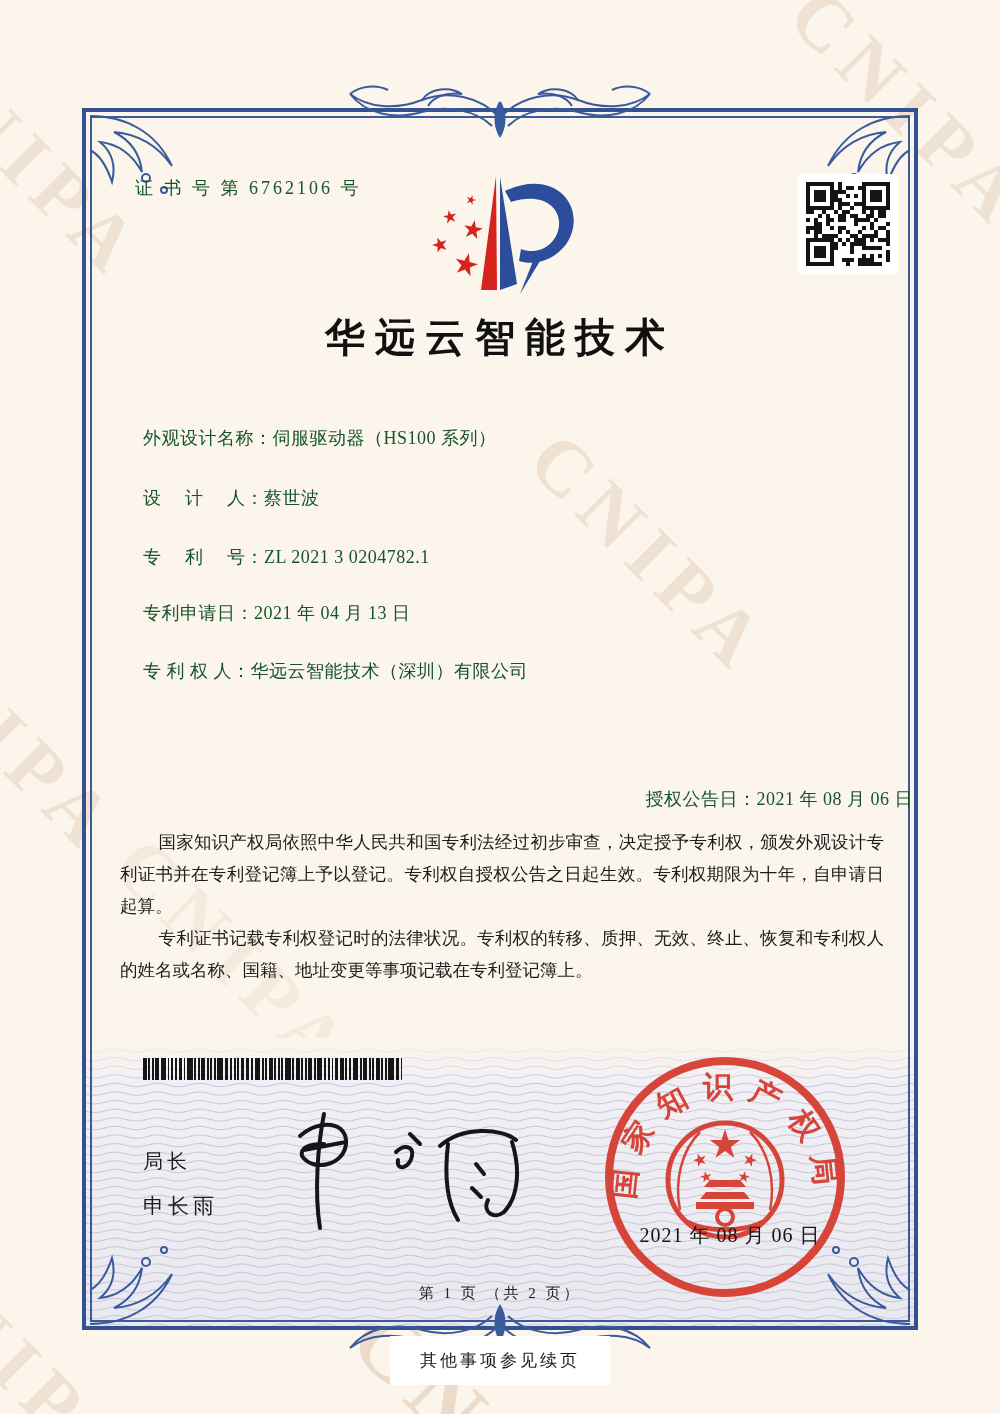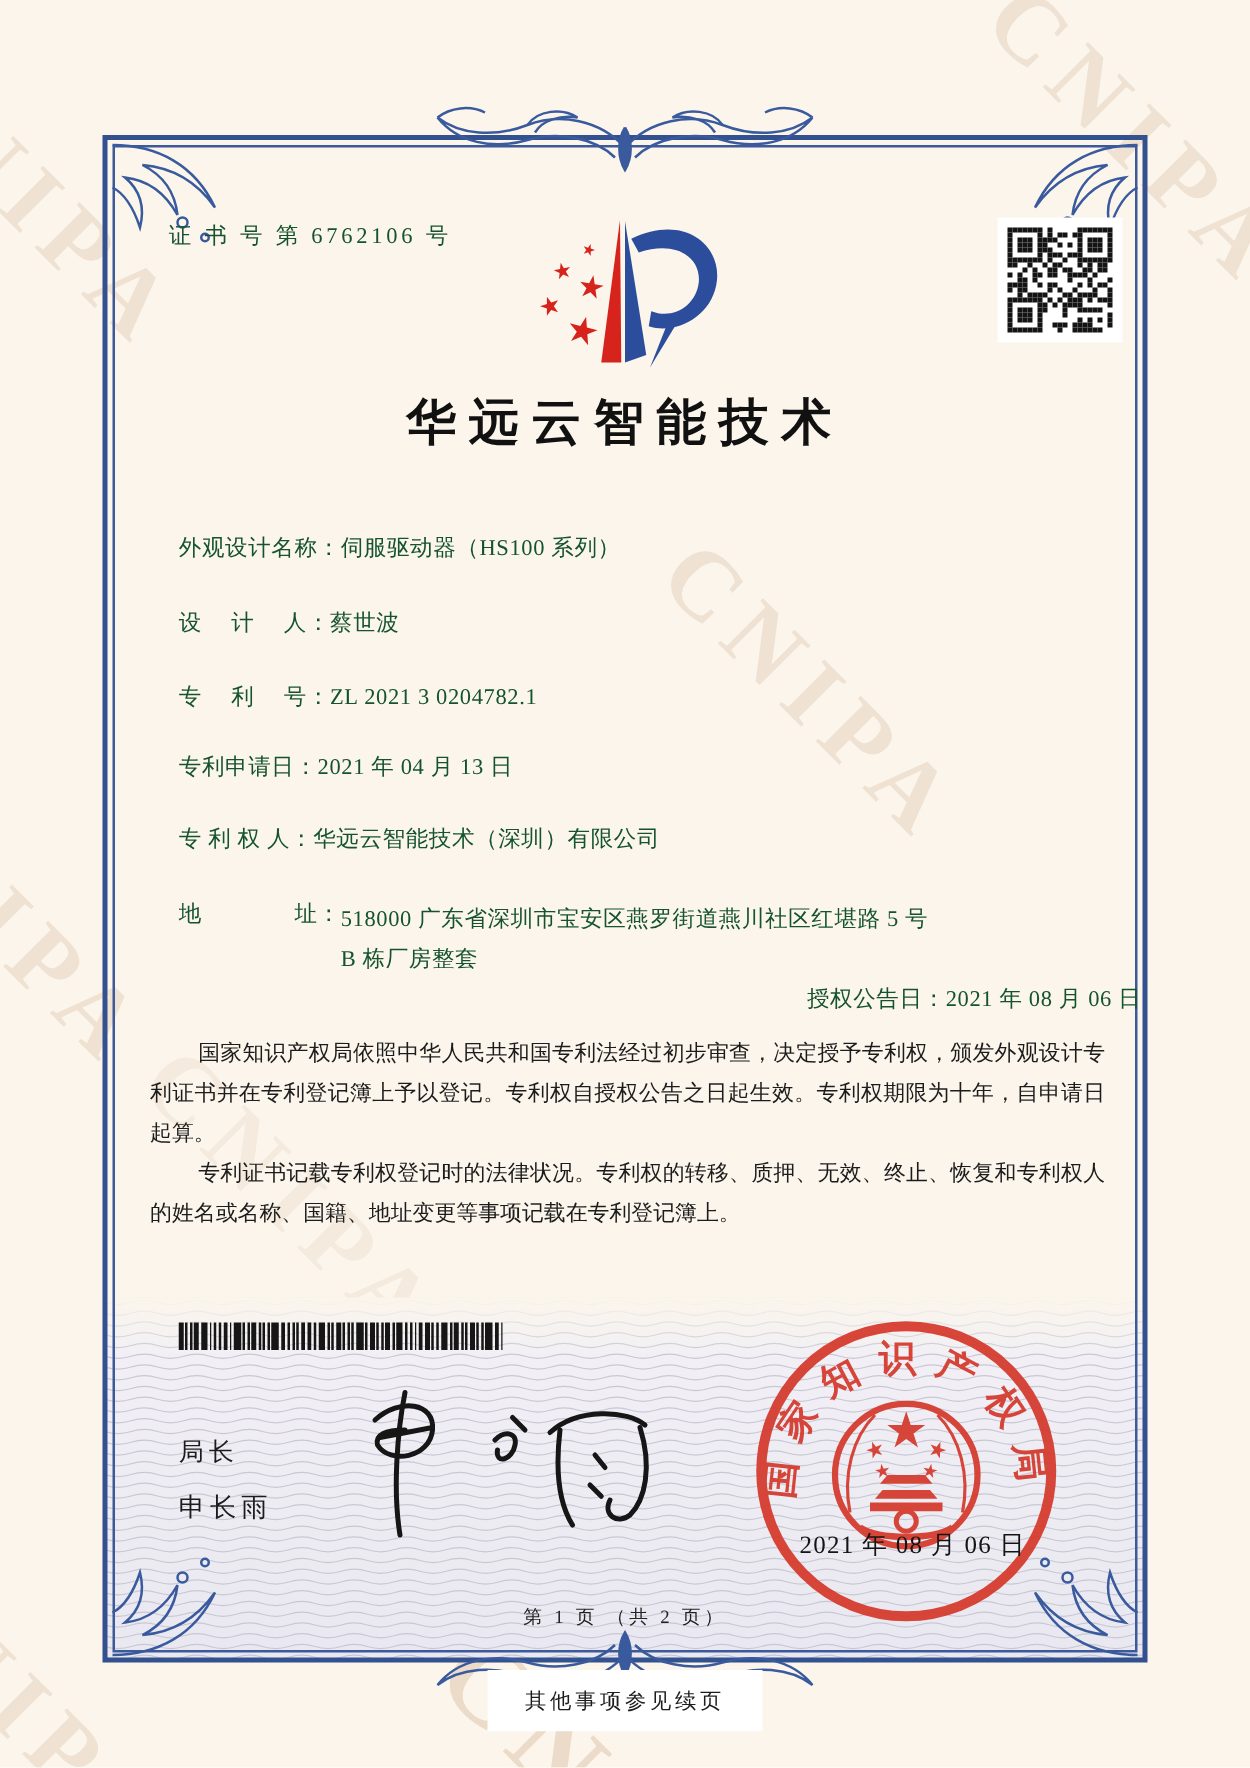--- a/index.html
+++ b/index.html
@@ -658,27 +658,20 @@
   </div>
   <div class="field f-patentno">
     <span>专　 利　 号：</span><span>ZL 2021 3 0204782.1</span>
   </div>
   <div class="field f-filing">
     <span>专利申请日：</span><span>2021 年 04 月 13 日</span>
   </div>
   <div class="field f-patentee">
     <span>专 利 权 人：</span><span>华远云智能技术（深圳）有限公司</span>
   </div>
-  <div class="field f-address">
-    <span class="lbl">地　　　　址：</span>
-    <div class="val">
-      <div>518000 广东省深圳市宝安区燕罗街道燕川社区红堪路 5 号</div>
-      <div>B 栋厂房整套</div>
-    </div>
-  </div>
   <div class="field f-grant">
     <span>授权公告日：</span><span>2021 年 08 月 06 日</span>
   </div>
 
   <div class="paragraphs">
     <p>国家知识产权局依照中华人民共和国专利法经过初步审查，决定授予专利权，颁发外观设计专利证书并在专利登记簿上予以登记。专利权自授权公告之日起生效。专利权期限为十年，自申请日起算。</p>
     <p>专利证书记载专利权登记时的法律状况。专利权的转移、质押、无效、终止、恢复和专利权人的姓名或名称、国籍、地址变更等事项记载在专利登记簿上。</p>
   </div>
 
   <div class="barcode" id="barcode"><span style="width: 3.6px; margin-right: 1.5px;"></span><span style="width: 1.8px; margin-right: 2px;"></span><span style="width: 1.8px; margin-right: 1.5px;"></span><span style="width: 3.6px; margin-right: 2px;"></span><span style="width: 5.4px; margin-right: 1.5px;"></span><span style="width: 1.8px; margin-right: 2px;"></span><span style="width: 1.8px; margin-right: 1.5px;"></span><span style="width: 1.8px; margin-right: 2px;"></span><span style="width: 3.6px; margin-right: 1.5px;"></span><span style="width: 1.8px; margin-right: 2px;"></span><span style="width: 5.4px; margin-right: 1.5px;"></span><span style="width: 1.8px; margin-right: 2px;"></span><span style="width: 1.8px; margin-right: 1.5px;"></span><span style="width: 3.6px; margin-right: 2px;"></span><span style="width: 1.8px; margin-right: 1.5px;"></span><span style="width: 1.8px; margin-right: 2px;"></span><span style="width: 1.8px; margin-right: 1.5px;"></span><span style="width: 5.4px; margin-right: 2px;"></span><span style="width: 3.6px; margin-right: 1.5px;"></span><span style="width: 1.8px; margin-right: 2px;"></span><span style="width: 1.8px; margin-right: 1.5px;"></span><span style="width: 1.8px; margin-right: 2px;"></span><span style="width: 3.6px; margin-right: 1.5px;"></span><span style="width: 3.6px; margin-right: 2px;"></span><span style="width: 1.8px; margin-right: 1.5px;"></span><span style="width: 5.4px; margin-right: 2px;"></span><span style="width: 1.8px; margin-right: 1.5px;"></span><span style="width: 1.8px; margin-right: 2px;"></span><span style="width: 3.6px; margin-right: 1.5px;"></span><span style="width: 1.8px; margin-right: 2px;"></span><span style="width: 1.8px; margin-right: 1.5px;"></span><span style="width: 1.8px; margin-right: 2px;"></span><span style="width: 5.4px; margin-right: 1.5px;"></span><span style="width: 1.8px; margin-right: 2px;"></span><span style="width: 3.6px; margin-right: 1.5px;"></span><span style="width: 1.8px; margin-right: 2px;"></span><span style="width: 1.8px; margin-right: 1.5px;"></span><span style="width: 3.6px; margin-right: 2px;"></span><span style="width: 1.8px; margin-right: 1.5px;"></span><span style="width: 5.4px; margin-right: 2px;"></span><span style="width: 1.8px; margin-right: 1.5px;"></span><span style="width: 1.8px; margin-right: 2px;"></span><span style="width: 1.8px; margin-right: 1.5px;"></span><span style="width: 3.6px; margin-right: 2px;"></span><span style="width: 3.6px; margin-right: 1.5px;"></span><span style="width: 1.8px; margin-right: 2px;"></span><span style="width: 1.8px; margin-right: 1.5px;"></span><span style="width: 5.4px; margin-right: 2px;"></span><span style="width: 1.8px; margin-right: 1.5px;"></span><span style="width: 3.6px; margin-right: 2px;"></span><span style="width: 1.8px; margin-right: 1.5px;"></span><span style="width: 1.8px; margin-right: 2px;"></span><span style="width: 3.6px; margin-right: 1.5px;"></span><span style="width: 1.8px; margin-right: 2px;"></span><span style="width: 1.8px; margin-right: 1.5px;"></span><span style="width: 5.4px; margin-right: 2px;"></span><span style="width: 3.6px; margin-right: 1.5px;"></span><span style="width: 1.8px; margin-right: 2px;"></span></div>

